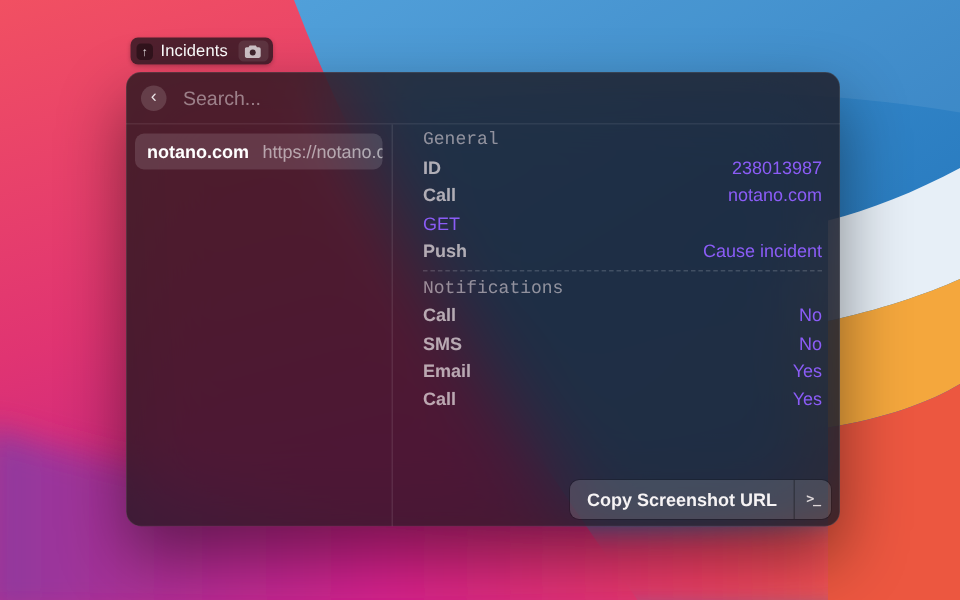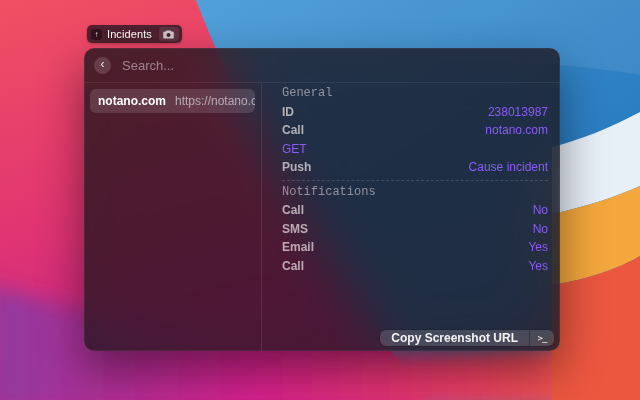--- a/index.html
+++ b/index.html
@@ -44,21 +44,21 @@
 
   .detail-pane{flex:1;padding:1px 12px 0 20px;display:flex;flex-direction:column;
     font-size:12px;min-width:0;}
   .drow{flex:0 0 18.5px;height:18.5px;display:flex;align-items:center;
     justify-content:space-between;gap:10px;}
   .sec-title{color:rgba(221,212,216,0.60);font-family:Liberation Mono, monospace;}
   .lbl{color:rgba(231,223,226,0.72);white-space:nowrap;font-weight:bold;}
   .val{color:#8b5cf6;text-align:right;white-space:nowrap;}
   .sec-divider{border-top:1px dashed rgba(255,255,255,0.16);margin:3px 0 2px;height:0;}
 
-  .footer-btn{position:absolute;right:6px;bottom:5px;height:16px;display:flex;
+  .footer-btn{position:absolute;right:6px;bottom:5px;height:26px;display:flex;
     align-items:stretch;border-radius:6px;overflow:hidden;background:rgba(255,255,255,0.15);
     box-shadow:0 0 0 0.5px rgba(0,0,0,0.25);cursor:default;}
   .btn-main{display:flex;align-items:center;padding:0 11px;color:#f6f3f4;
     font-size:12px;font-weight:700;}
   .btn-sep{width:1px;background:rgba(0,0,0,0.28);}
   .btn-icon{width:24px;display:flex;align-items:center;justify-content:center;
     color:#ded7d9;font-family:"DejaVu Sans Mono",monospace;font-size:9px;
     font-weight:700;letter-spacing:-1px;}
 </style>
 </head>

